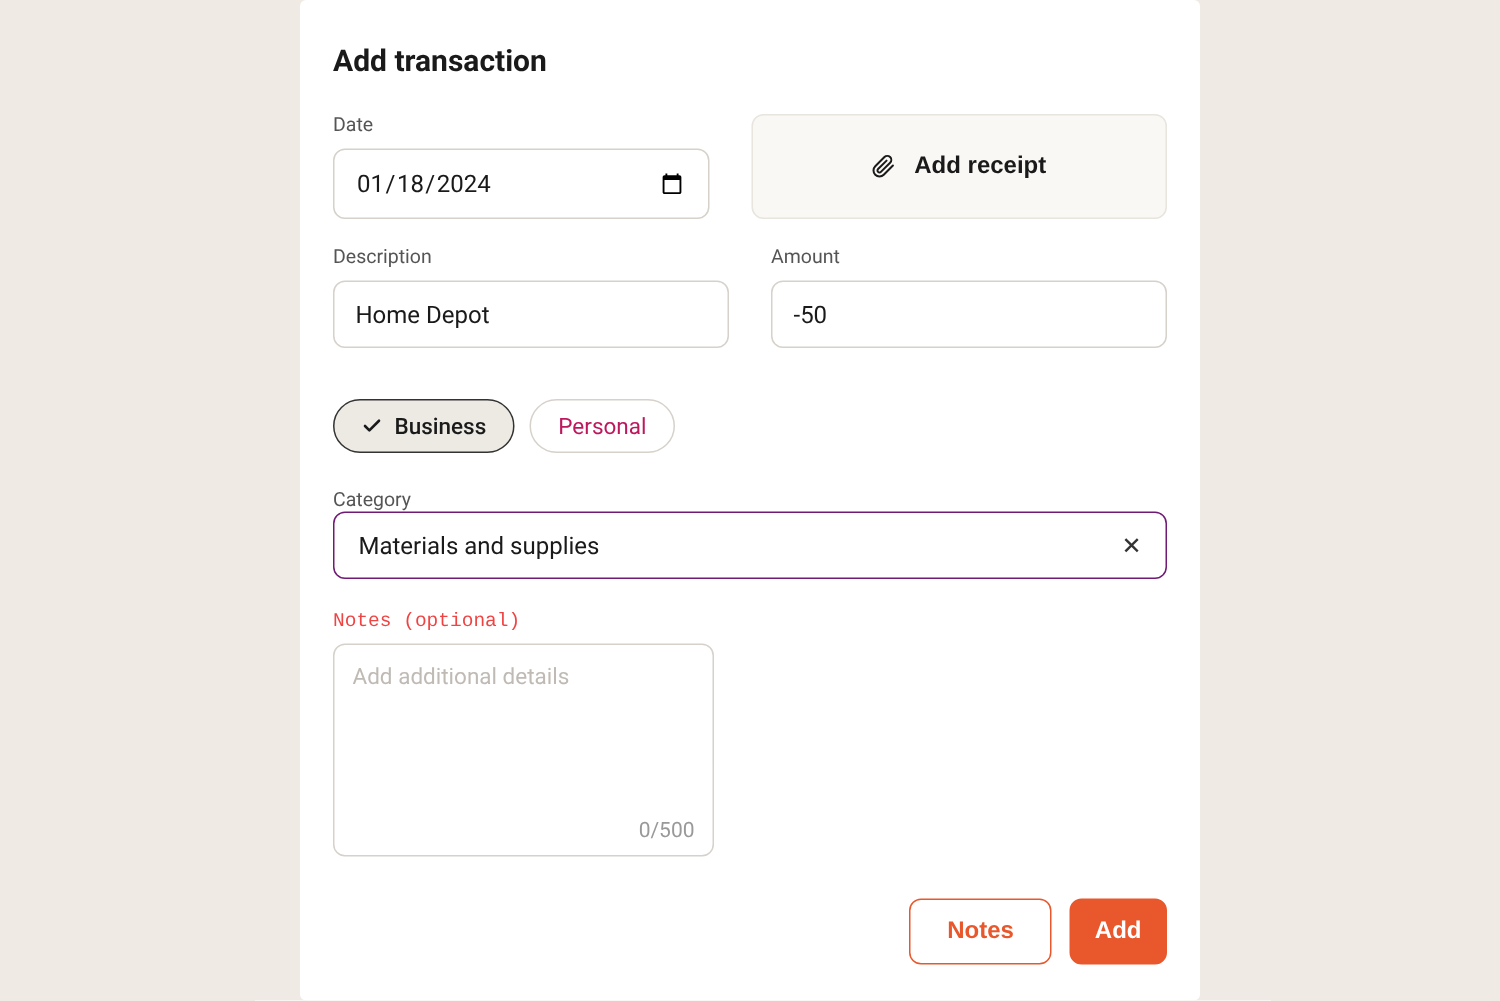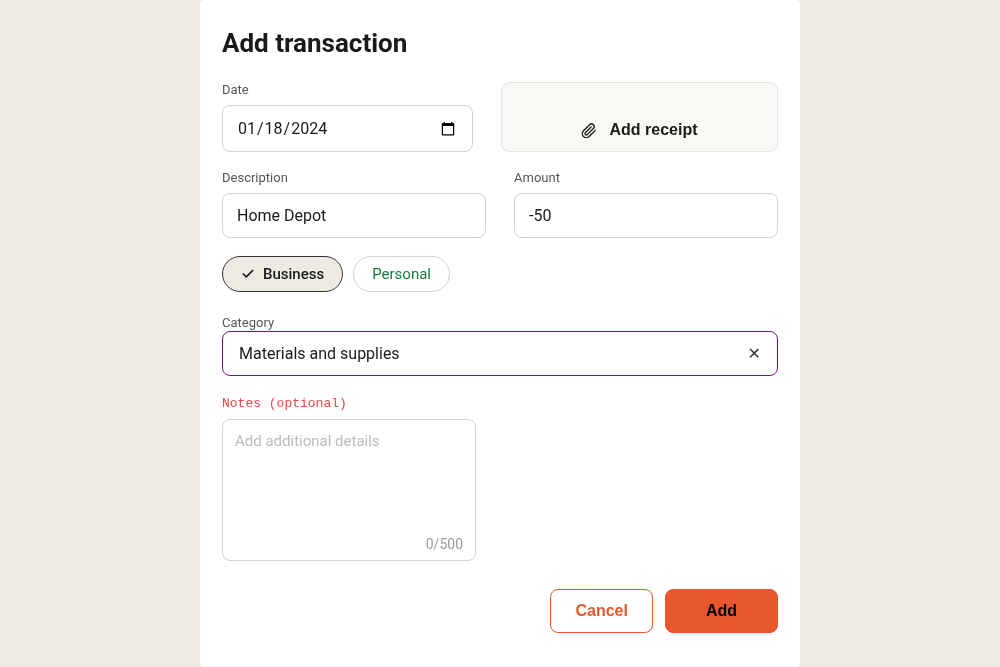--- a/index.html
+++ b/index.html
@@ -12,21 +12,21 @@
       width: 1000px;
       height: 667px;
     }
     .modal {
       background: #fff;
       width: 600px;
       padding: 28px 22px 24px 22px;
       border-radius: 4px;
     }
     .title {
-      font-size: 26px;
+      font-size: 20px;
       font-weight: 700;
       color: #1a1a1a;
       margin-bottom: 24px;
     }
     .row {
       display: flex;
       gap: 28px;
       margin-bottom: 18px;
     }
     .field {
@@ -49,21 +49,21 @@
       background: #fff;
       width: 100%;
     }
     .input::placeholder { color: #b8b3ad; }
     .receipt-btn {
       flex: 1;
       border: 1px solid #e8e4de;
       border-radius: 8px;
       background: #faf8f5;
       display: flex;
-      align-items: flex-end;
+      align-items: center;
       justify-content: center;
       gap: 12px;
       font-size: 16px;
       font-weight: 600;
       color: #1a1a1a;
       cursor: pointer;
       padding: 12px;
     }
     .paperclip {
       width: 16px;
@@ -87,21 +87,22 @@
     }
     .chip.selected {
       background: #edeae4;
       border: 1.5px solid #333;
       color: #1a1a1a;
       font-weight: 500;
     }
     .chip.unselected {
       background: #fff;
       border: 1px solid #d6d1cb;
-      color: #15803d;
+      color: #be185d;
+      margin-top: 16px;
     }
     .check {
       width: 14px;
       height: 14px;
     }
     .category-input {
       display: flex;
       align-items: center;
       justify-content: space-between;
       border: 1px solid #701a75;
@@ -159,22 +160,22 @@
       cursor: pointer;
     }
     .btn-cancel {
       background: #fff;
       border: 1.5px solid #e8582c;
       color: #e8582c;
     }
     .btn-add {
       background: #e8582c;
       border: 1.5px solid #e8582c;
-      color: #000000;
-      padding: 12px 40px;
+      color: #ffffff;
+      padding: 12px 16px;
     }
     input[type="date"] {
       font-family: inherit;
     }
   </style>
 </head>
 <body>
 
 <div class="modal">
   <h1 class="title">Add transaction</h1>
@@ -229,16 +230,16 @@
 
   <div>
     <div class="notes-label">Notes (optional)</div>
     <div class="notes-wrap">
       <textarea class="notes-area" placeholder="Add additional details" style=""></textarea>
       <div class="counter">0/500</div>
     </div>
   </div>
 
   <div class="footer">
-    <button class="btn btn-cancel">Cancel</button>
+    <button class="btn btn-cancel">Notes</button>
     <button class="btn btn-add">Add</button>
   </div>
 </div>
 
 </body></html>

